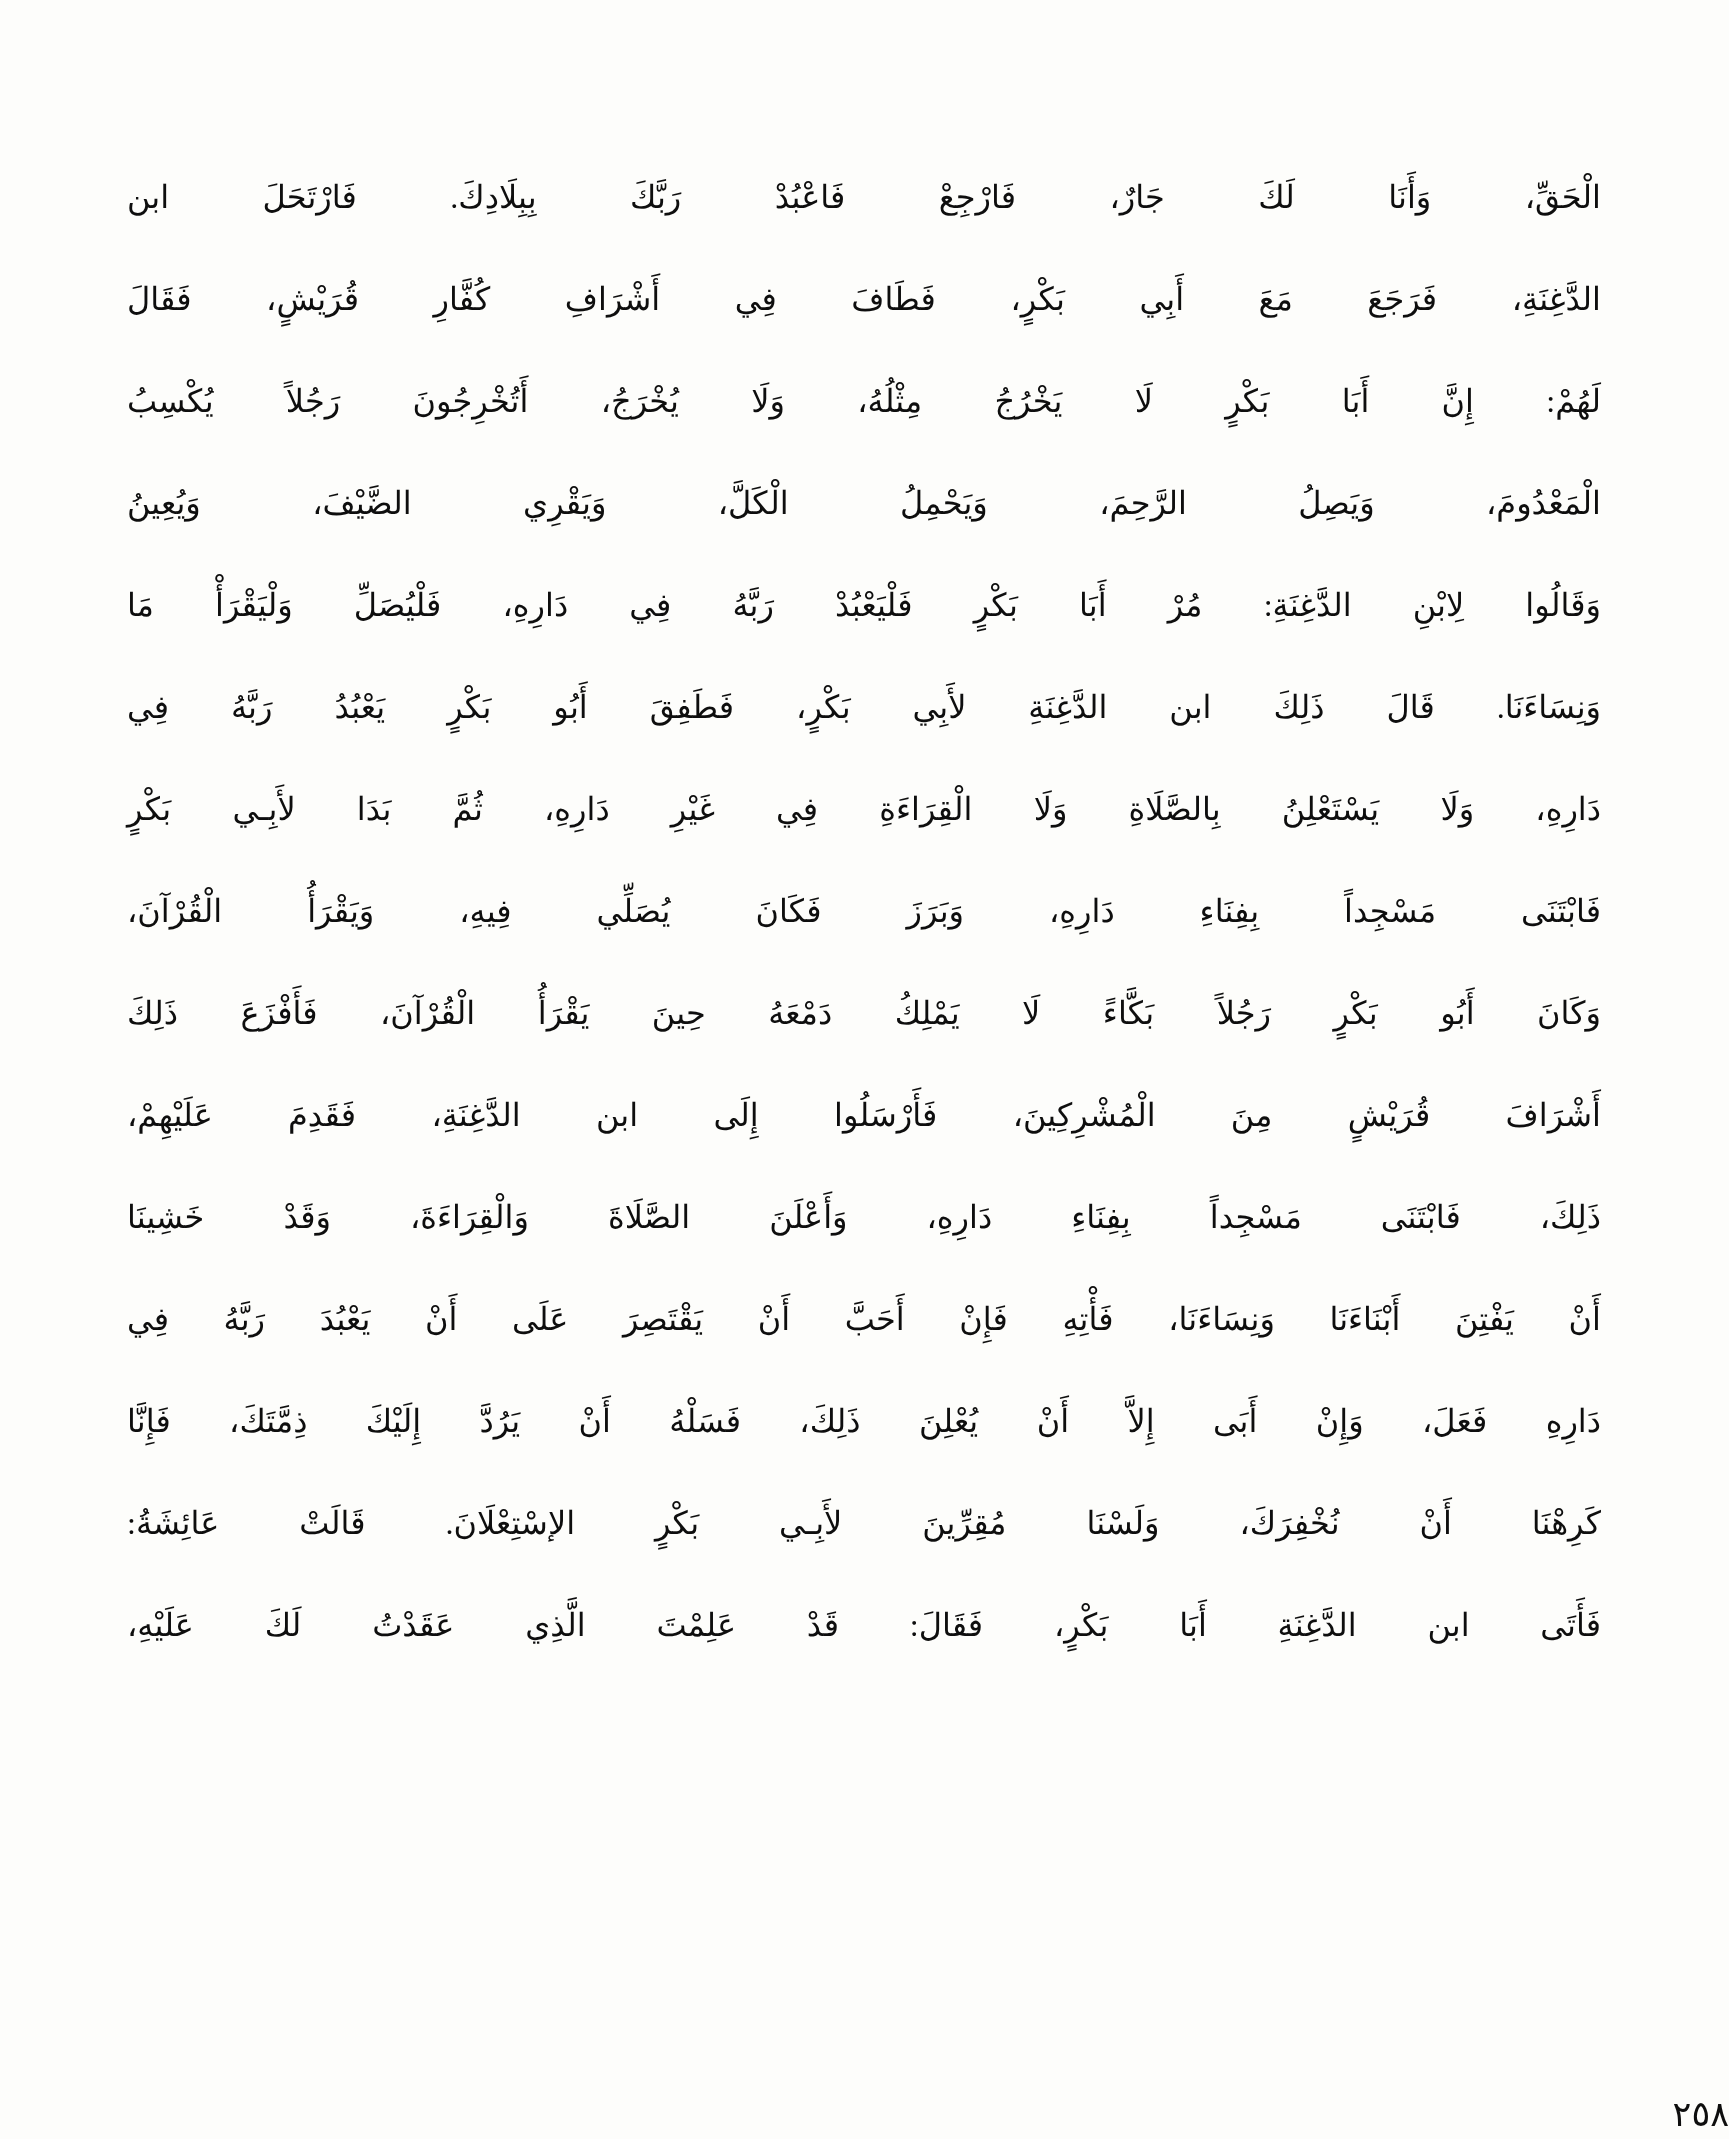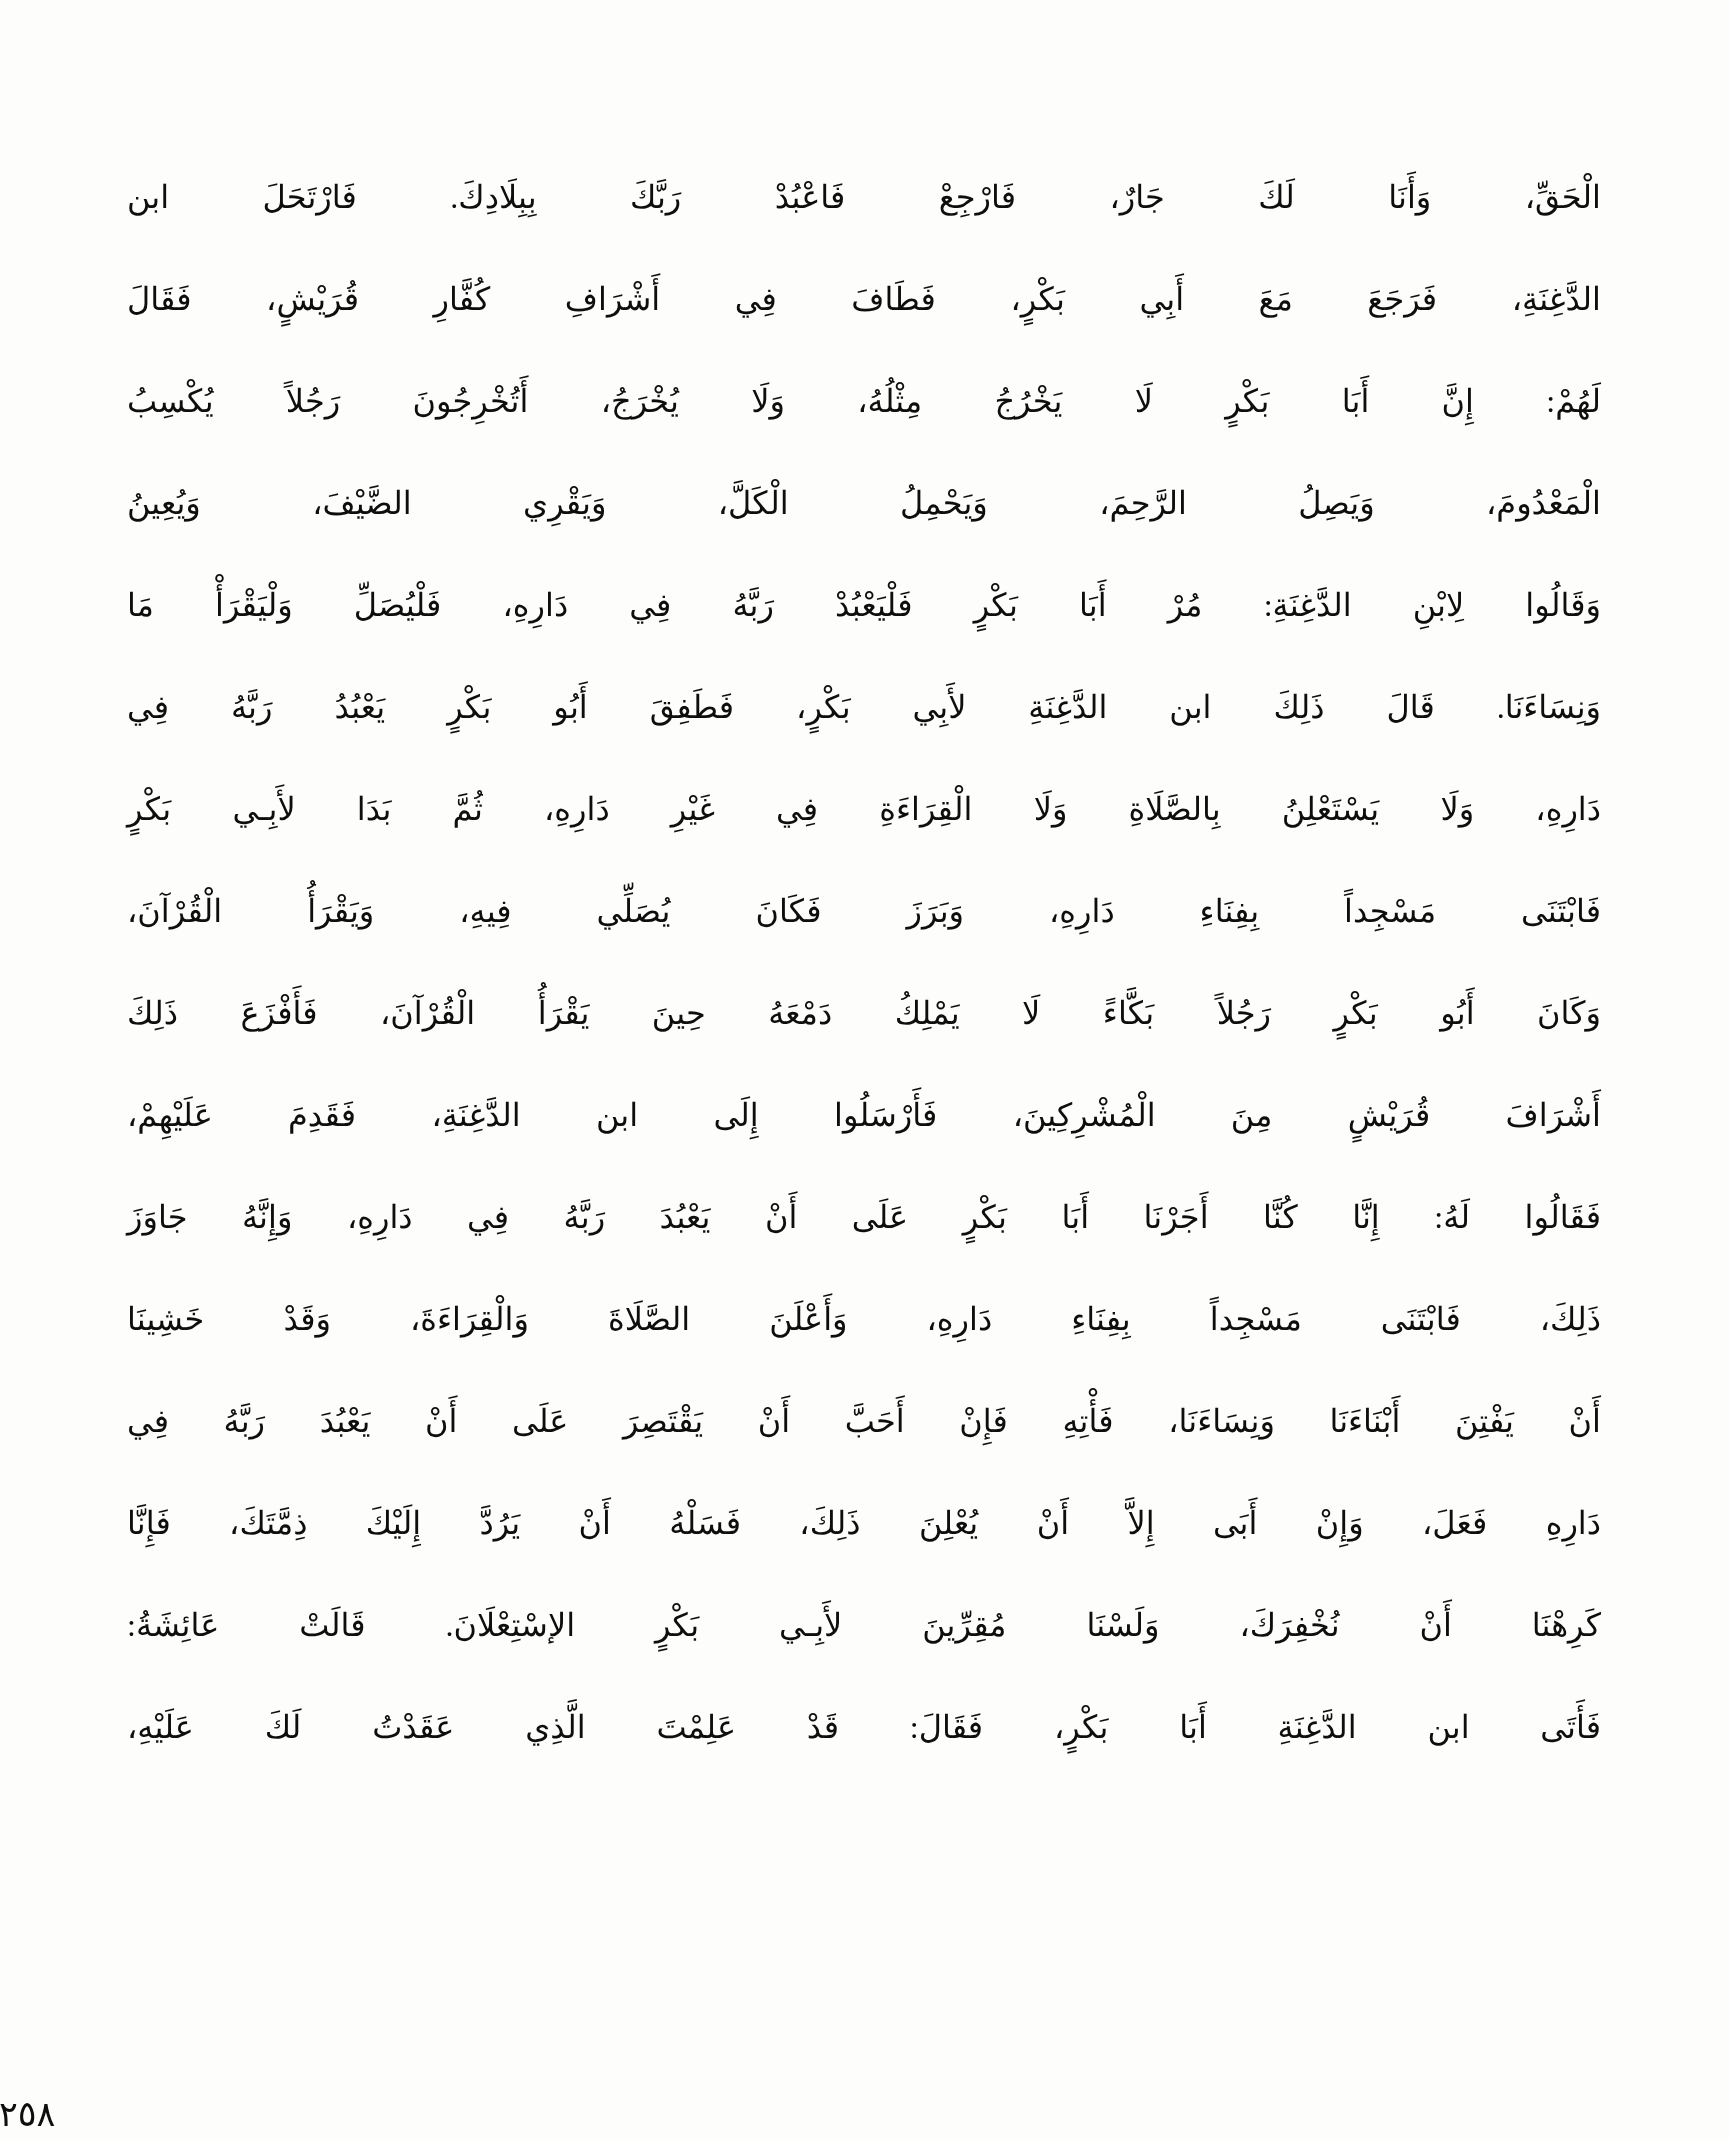--- a/index.html
+++ b/index.html
@@ -33,21 +33,21 @@
     text-align: justify;
     text-align-last: justify;
     -moz-text-align-last: justify;
     color: #0e0e0e;
   }
   .page-number {
     position: absolute;
     top: 2089px;
     left: 0;
     width: 100%;
-    text-align: left;
+    text-align: right;
     font-size: 35px;
     line-height: 51px;
     color: #0e0e0e;
     direction: rtl;
   }
 </style>
 </head>
 <body>
 
 <div class="page">
@@ -55,21 +55,20 @@
     <div class="text-line">الْحَقِّ، وَأَنَا لَكَ جَارٌ، فَارْجِعْ فَاعْبُدْ رَبَّكَ بِبِلَادِكَ. فَارْتَحَلَ ابن</div>
     <div class="text-line">الدَّغِنَةِ، فَرَجَعَ مَعَ أَبِي بَكْرٍ، فَطَافَ فِي أَشْرَافِ كُفَّارِ قُرَيْشٍ، فَقَالَ</div>
     <div class="text-line">لَهُمْ: إِنَّ أَبَا بَكْرٍ لَا يَخْرُجُ مِثْلُهُ، وَلَا يُخْرَجُ، أَتُخْرِجُونَ رَجُلاً يُكْسِبُ</div>
     <div class="text-line">الْمَعْدُومَ، وَيَصِلُ الرَّحِمَ، وَيَحْمِلُ الْكَلَّ، وَيَقْرِي الضَّيْفَ، وَيُعِينُ</div>
     <div class="text-line">وَقَالُوا لِابْنِ الدَّغِنَةِ: مُرْ أَبَا بَكْرٍ فَلْيَعْبُدْ رَبَّهُ فِي دَارِهِ، فَلْيُصَلِّ وَلْيَقْرَأْ مَا</div>
     <div class="text-line">وَنِسَاءَنَا. قَالَ ذَلِكَ ابن الدَّغِنَةِ لأَبِي بَكْرٍ، فَطَفِقَ أَبُو بَكْرٍ يَعْبُدُ رَبَّهُ فِي</div>
     <div class="text-line">دَارِهِ، وَلَا يَسْتَعْلِنُ بِالصَّلَاةِ وَلَا الْقِرَاءَةِ فِي غَيْرِ دَارِهِ، ثُمَّ بَدَا لأَبِـي بَكْرٍ</div>
     <div class="text-line">فَابْتَنَى مَسْجِداً بِفِنَاءِ دَارِهِ، وَبَرَزَ فَكَانَ يُصَلِّي فِيهِ، وَيَقْرَأُ الْقُرْآنَ،</div>
     <div class="text-line">وَكَانَ أَبُو بَكْرٍ رَجُلاً بَكَّاءً لَا يَمْلِكُ دَمْعَهُ حِينَ يَقْرَأُ الْقُرْآنَ، فَأَفْزَعَ ذَلِكَ</div>
     <div class="text-line">أَشْرَافَ قُرَيْشٍ مِنَ الْمُشْرِكِينَ، فَأَرْسَلُوا إِلَى ابن الدَّغِنَةِ، فَقَدِمَ عَلَيْهِمْ،</div>
-    <div class="text-line">فَقَالُوا لَهُ: إِنَّا كُنَّا أَجَرْنَا أَبَا بَكْرٍ عَلَى أَنْ يَعْبُدَ رَبَّهُ فِي دَارِهِ، وَإِنَّهُ جَاوَزَ</div>
     <div class="text-line">ذَلِكَ، فَابْتَنَى مَسْجِداً بِفِنَاءِ دَارِهِ، وَأَعْلَنَ الصَّلَاةَ وَالْقِرَاءَةَ، وَقَدْ خَشِينَا</div>
     <div class="text-line">أَنْ يَفْتِنَ أَبْنَاءَنَا وَنِسَاءَنَا، فَأْتِهِ فَإِنْ أَحَبَّ أَنْ يَقْتَصِرَ عَلَى أَنْ يَعْبُدَ رَبَّهُ فِي</div>
     <div class="text-line">دَارِهِ فَعَلَ، وَإِنْ أَبَى إِلاَّ أَنْ يُعْلِنَ ذَلِكَ، فَسَلْهُ أَنْ يَرُدَّ إِلَيْكَ ذِمَّتَكَ، فَإِنَّا</div>
     <div class="text-line">كَرِهْنَا أَنْ نُخْفِرَكَ، وَلَسْنَا مُقِرِّينَ لأَبِـي بَكْرٍ الإسْتِعْلَانَ. قَالَتْ عَائِشَةُ:</div>
     <div class="text-line">فَأَتَى ابن الدَّغِنَةِ أَبَا بَكْرٍ، فَقَالَ: قَدْ عَلِمْتَ الَّذِي عَقَدْتُ لَكَ عَلَيْهِ،</div>
   </div>
   <div class="page-number">٢٥٨</div>
 </div>
 
 

